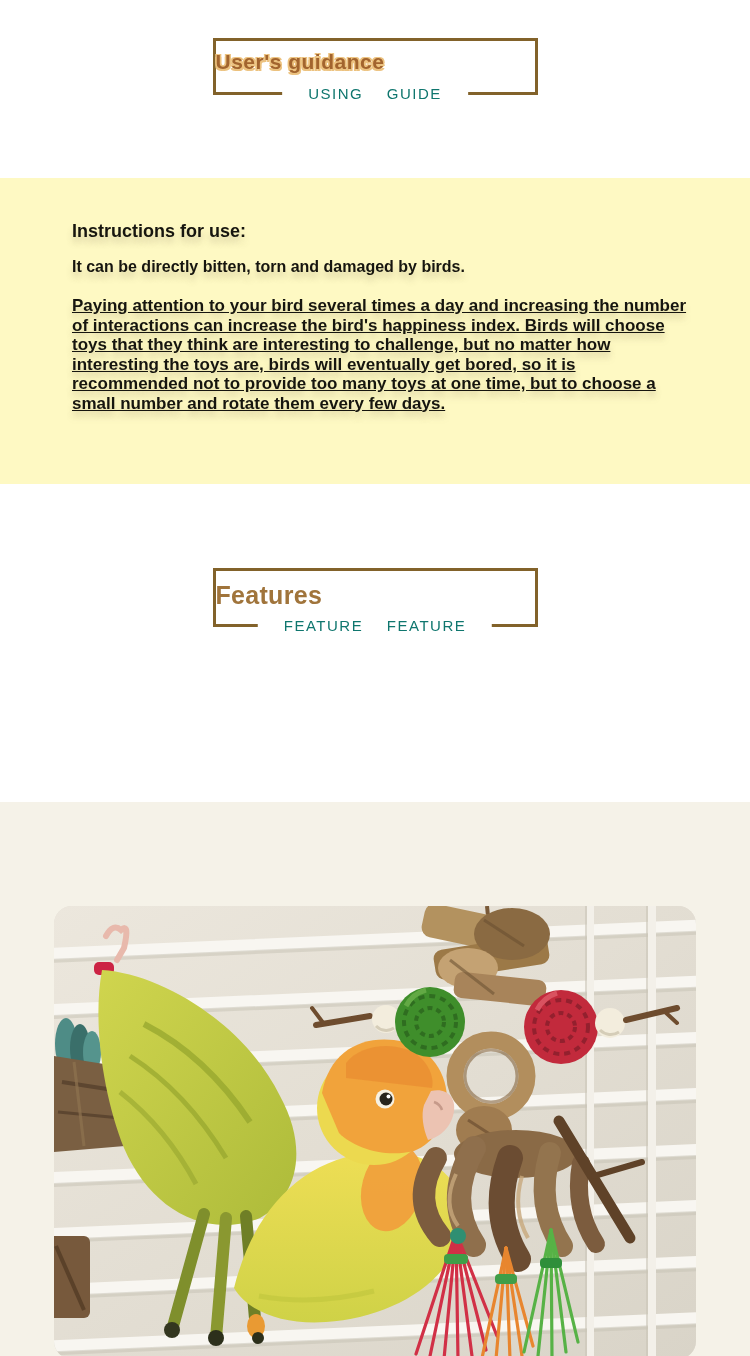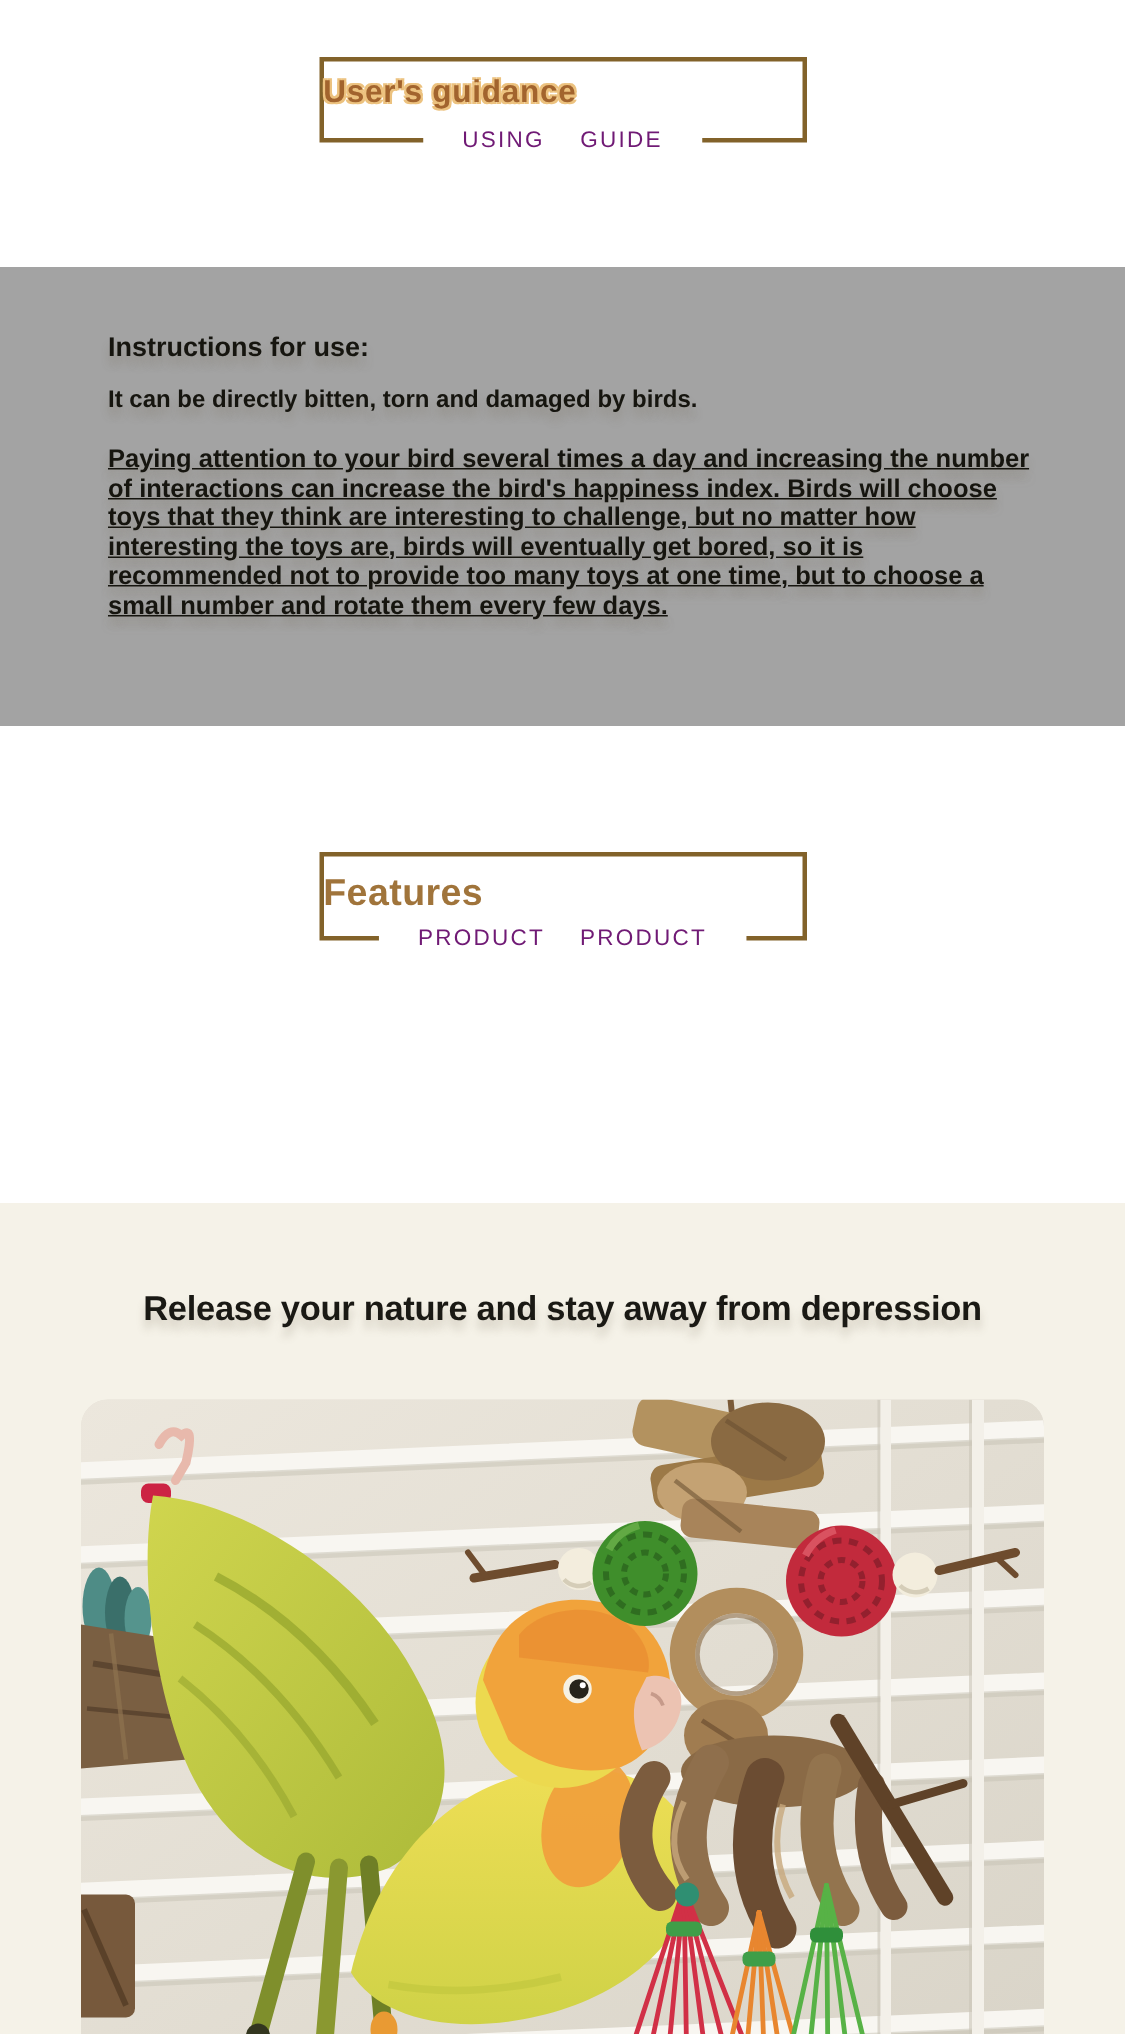--- a/index.html
+++ b/index.html
@@ -3,21 +3,21 @@
 <meta charset="utf-8">
 <style>
   html,body{margin:0;padding:0;background:#ffffff;}
   #page{
     width:750px;height:1356px;margin:0 auto;background:#ffffff;
     font-family:"Liberation Sans","DejaVu Sans",sans-serif;
     overflow:hidden;position:relative;
   }
   
   .band-white-1{height:140px;}
-  .band-cream-1{height:306px;background:#a3a3a3;box-sizing:border-box;padding:43px 70px 0 72px;}
+  .band-cream-1{height:306px;background:#fef9c3;box-sizing:border-box;padding:43px 70px 0 72px;}
   .band-white-2{height:234px;}
   .band-cream-2{height:688px;background:#f5f2e8;box-sizing:border-box;padding-top:57px;}
 
   
   .frame-box{
     width:325px;box-sizing:border-box;border:3px solid #82622a;
     margin:0 auto;position:relative;text-align:left;
   }
   .frame-box.first{margin-top:38px;height:57px;}
   .frame-box.second{margin-top:84px;height:59px;}
@@ -25,21 +25,21 @@
     margin-top:9px;font-size:21px;font-weight:bold;letter-spacing:.5px;
     color:#a2642e;
     text-shadow:1.5px 1.5px 0 #ecc27f,-1.5px 1.5px 0 #ecc27f,1.5px -1.5px 0 #ecc27f,-1.5px -1.5px 0 #ecc27f;
   }
   .plain-title{
     margin-top:10px;font-size:25px;font-weight:bold;color:#a0743b;letter-spacing:.3px;
   }
   .frame-sub{
     position:absolute;left:50%;transform:translateX(-50%);bottom:-11px;
     background:#ffffff;padding:0 26px;white-space:nowrap;
-    font-size:15px;color:#701a75;letter-spacing:1.5px;word-spacing:18px;line-height:19px;
+    font-size:15px;color:#0f766e;letter-spacing:1.5px;word-spacing:18px;line-height:19px;
   }
 
   
   .soft-sh{text-shadow:0 6px 6px rgba(110,100,75,.25);}
   .h-instr{font-size:18px;font-weight:bold;color:#16150f;margin:0;}
   .p-instr{font-size:16px;font-weight:bold;color:#16150f;margin:16px 0 0 0;}
   .h-reco{font-size:18px;font-weight:bold;color:#16150f;margin:17px 0 0 0;}
   .p-reco{
     font-size:17px;font-weight:bold;color:#16150f;line-height:19.5px;
     margin:20px 0 0 0;width:615px;text-decoration:underline;
@@ -75,26 +75,25 @@
 
   <div class="band-cream-1">
     <h2 class="h-instr soft-sh">Instructions for use:</h2>
     <p class="p-instr soft-sh">It can be directly bitten, torn and damaged by birds.</p>
     <p class="p-reco soft-sh">Paying attention to your bird several times a day and increasing the number of interactions can increase the bird's happiness index. Birds will choose toys that they think are interesting to challenge, but no matter how interesting the toys are, birds will eventually get bored, so it is recommended not to provide too many toys at one time, but to choose a small number and rotate them every few days.</p>
   </div>
 
   <div class="band-white-2">
     <div class="frame-box second">
       <div class="plain-title">Features</div>
-      <div class="frame-sub">PRODUCT PRODUCT</div>
+      <div class="frame-sub">FEATURE FEATURE</div>
     </div>
   </div>
 
   <div class="band-cream-2">
-    <h1 class="release-h soft-sh">Release your nature and stay away from depression</h1>
 
     <div class="photo-wrap">
       <svg width="642" height="453" viewBox="0 0 642 453" xmlns="http://www.w3.org/2000/svg">
         <defs>
           <linearGradient id="bgG" x1="0" y1="0" x2="1" y2="1">
             <stop offset="0" stop-color="#ece7dd"></stop>
               <stop offset="1" stop-color="#d9d4c8"></stop>
           </linearGradient>
           <linearGradient id="birdA" x1="0" y1="0" x2="1" y2="1">
             <stop offset="0" stop-color="#d0d54e"></stop>

